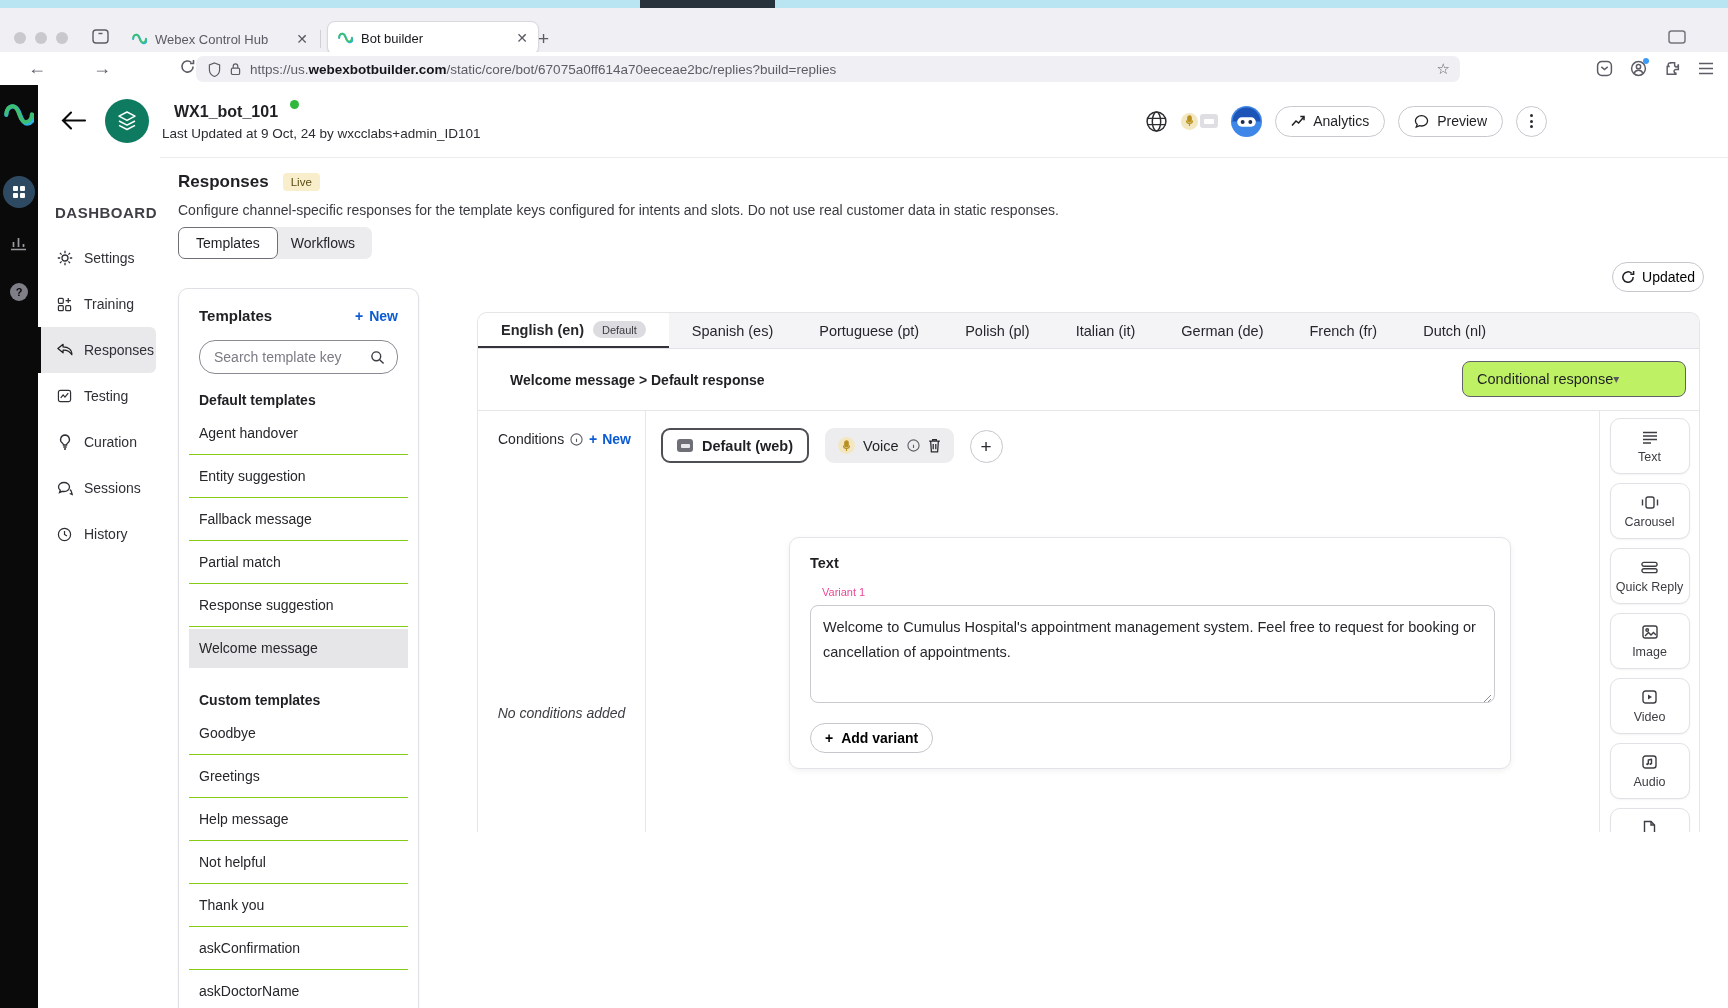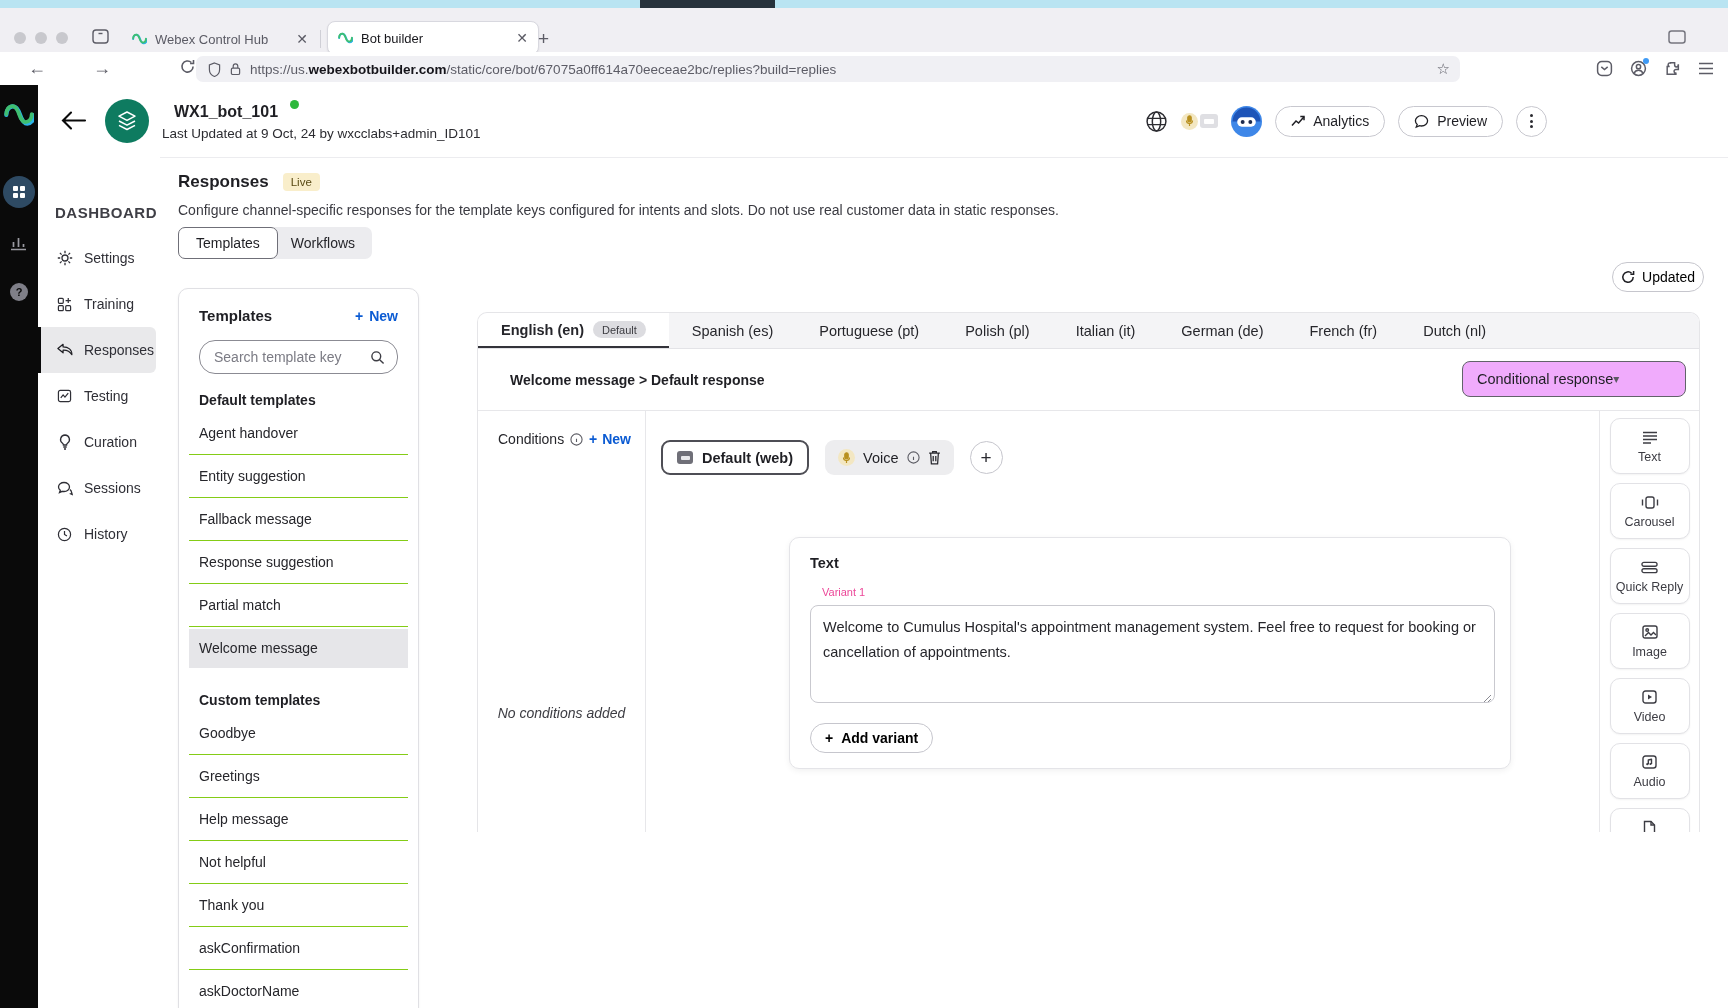--- a/index.html
+++ b/index.html
@@ -87,32 +87,32 @@
   .titem.selected{background:#e6e6e9;border-radius:0;border-bottom-color:transparent;margin-top:2px;height:38px}
 
   
   .epanel{position:absolute;left:477px;top:312px;width:1223px;height:520px;background:#fff;border:1px solid #e5e5e8;border-bottom:0;border-radius:10px 10px 0 0;box-sizing:border-box;overflow:hidden}
   .lang-row{height:35px;background:#f4f4f6;display:flex;align-items:stretch;border-bottom:1px solid #e3e3e7}
   .lang-tab{display:flex;align-items:center;font-size:14.5px;color:#26262b;padding:0 23px;white-space:nowrap}
   .lang-tab.active{background:#fff;border-bottom:2.5px solid #33333a;font-weight:700;gap:9px;border-radius:9px 0 0 0}
   .lang-badge{background:#dcdce0;color:#3c3c41;font-size:11px;font-weight:400;padding:2.5px 9px;border-radius:9px}
   .bc-row{height:61px;position:relative;border-bottom:1px solid #e7e7ea;display:flex;align-items:center}
   .bc-text{margin-left:32px;font-weight:700;font-size:14px}
-  .cond-select{position:absolute;right:13px;top:12px;width:224px;height:36px;border:1.5px solid #62626a;border-radius:8px;background:#f0abfc;display:flex;align-items:center;justify-content:flex-start;padding:0 14px;font-size:14.5px;box-sizing:border-box}
+  .cond-select{position:absolute;right:13px;top:12px;width:224px;height:36px;border:1.5px solid #62626a;border-radius:8px;background:#bef264;display:flex;align-items:center;justify-content:flex-start;padding:0 14px;font-size:14.5px;box-sizing:border-box}
   .caret{color:#5a5a62;font-size:12px}
   .ebody{display:flex;height:598px}
   .cond-col{width:168px;border-right:1px solid #e7e7ea;position:relative;box-sizing:border-box;flex:none}
   .cond-head{display:flex;align-items:center;justify-content:space-between;margin:20px 14px 0 20px}
   .cond-title{display:flex;align-items:center;gap:6px;font-size:14px;color:#26262b}
   .cond-new{color:#0b5bd3;font-size:14px;font-weight:700;display:flex;gap:5px;align-items:center}
   .cond-empty{position:absolute;top:294px;left:0;right:0;text-align:center;font-style:italic;font-size:14px;color:#3c3c42}
   .cond-bottom{position:absolute;bottom:0;left:0;right:0;height:43px;background:#f0f0f2;border-top:1px solid #e7e7ea;display:flex;align-items:center;padding-left:40px;font-size:14px;box-sizing:border-box}
   .cond-bottom::before{content:"";position:absolute;left:0;top:0;bottom:0;width:4px;background:#0a0a0a}
   .canvas{flex:1;position:relative}
-  .chan-row{display:flex;align-items:center;gap:16px;margin:29px 0 0 15px}
+  .chan-row{display:flex;align-items:flex-end;gap:16px;margin:17px 0 0 15px}
   .chan-default{height:35px;border:2px solid #4e4e55;border-radius:9px;background:#fff;display:flex;align-items:center;gap:9px;padding:0 14px;font-size:14.5px;font-weight:600;box-sizing:border-box}
   .web-ic{width:16px;height:13px;border-radius:3px;background:#6f6f78;display:flex;align-items:center;justify-content:center}
   .web-ic i{display:block;width:9px;height:4px;background:#e9e9ec;border-radius:1px}
   .chan-voice{height:35px;border-radius:9px;background:#ededef;display:flex;align-items:center;gap:8px;padding:0 13px;font-size:14.5px;box-sizing:border-box}
   .chan-add{width:33px;height:33px;border:1px solid #c6c6cd;border-radius:50%;background:#fff;display:flex;align-items:center;justify-content:center;font-size:19px;color:#2a2a30;box-sizing:border-box}
   .text-card{position:absolute;left:143px;top:126px;width:722px;height:232px;background:#fff;border:1px solid #e4e4e8;border-radius:10px;box-shadow:0 2px 6px rgba(0,0,0,.06);padding:17px 15px 0 20px;box-sizing:border-box}
   .tc-title{font-weight:700;font-size:14.5px}
   .tc-variant{margin:15px 0 7px 12px;font-size:11px;color:#ec4899}
   .ta-wrap{position:relative}
   .tc-textarea{width:100%;height:98px;border:1px solid #c9c9cf;border-radius:8px;resize:none;font:14.5px/1.7 "Liberation Sans",sans-serif;color:#26262b;padding:9px 12px;box-sizing:border-box;outline:none;background:#fff}
@@ -397,22 +397,22 @@
       <input placeholder="Search template key" style="">
       <svg width="15" height="15" viewBox="0 0 16 16" fill="none" stroke="#3c3c43" stroke-width="1.5">
           <circle cx="6.7" cy="6.7" r="4.7"></circle>
           <path d="M10.3 10.3 14.5 14.5"></path>
         </svg>
     </div>
     <div class="tsec">Default templates</div>
     <div class="titem">Agent handover</div>
     <div class="titem">Entity suggestion</div>
     <div class="titem">Fallback message</div>
+    <div class="titem">Partial match</div>
     <div class="titem">Response suggestion</div>
-    <div class="titem">Partial match</div>
     <div class="titem selected">Welcome message</div>
     <div class="tsec custom">Custom templates</div>
     <div class="titem">Goodbye</div>
     <div class="titem">Greetings</div>
     <div class="titem">Help message</div>
     <div class="titem">Not helpful</div>
     <div class="titem">Thank you</div>
     <div class="titem">askConfirmation</div>
     <div class="titem">askDoctorName</div>
   </div>

